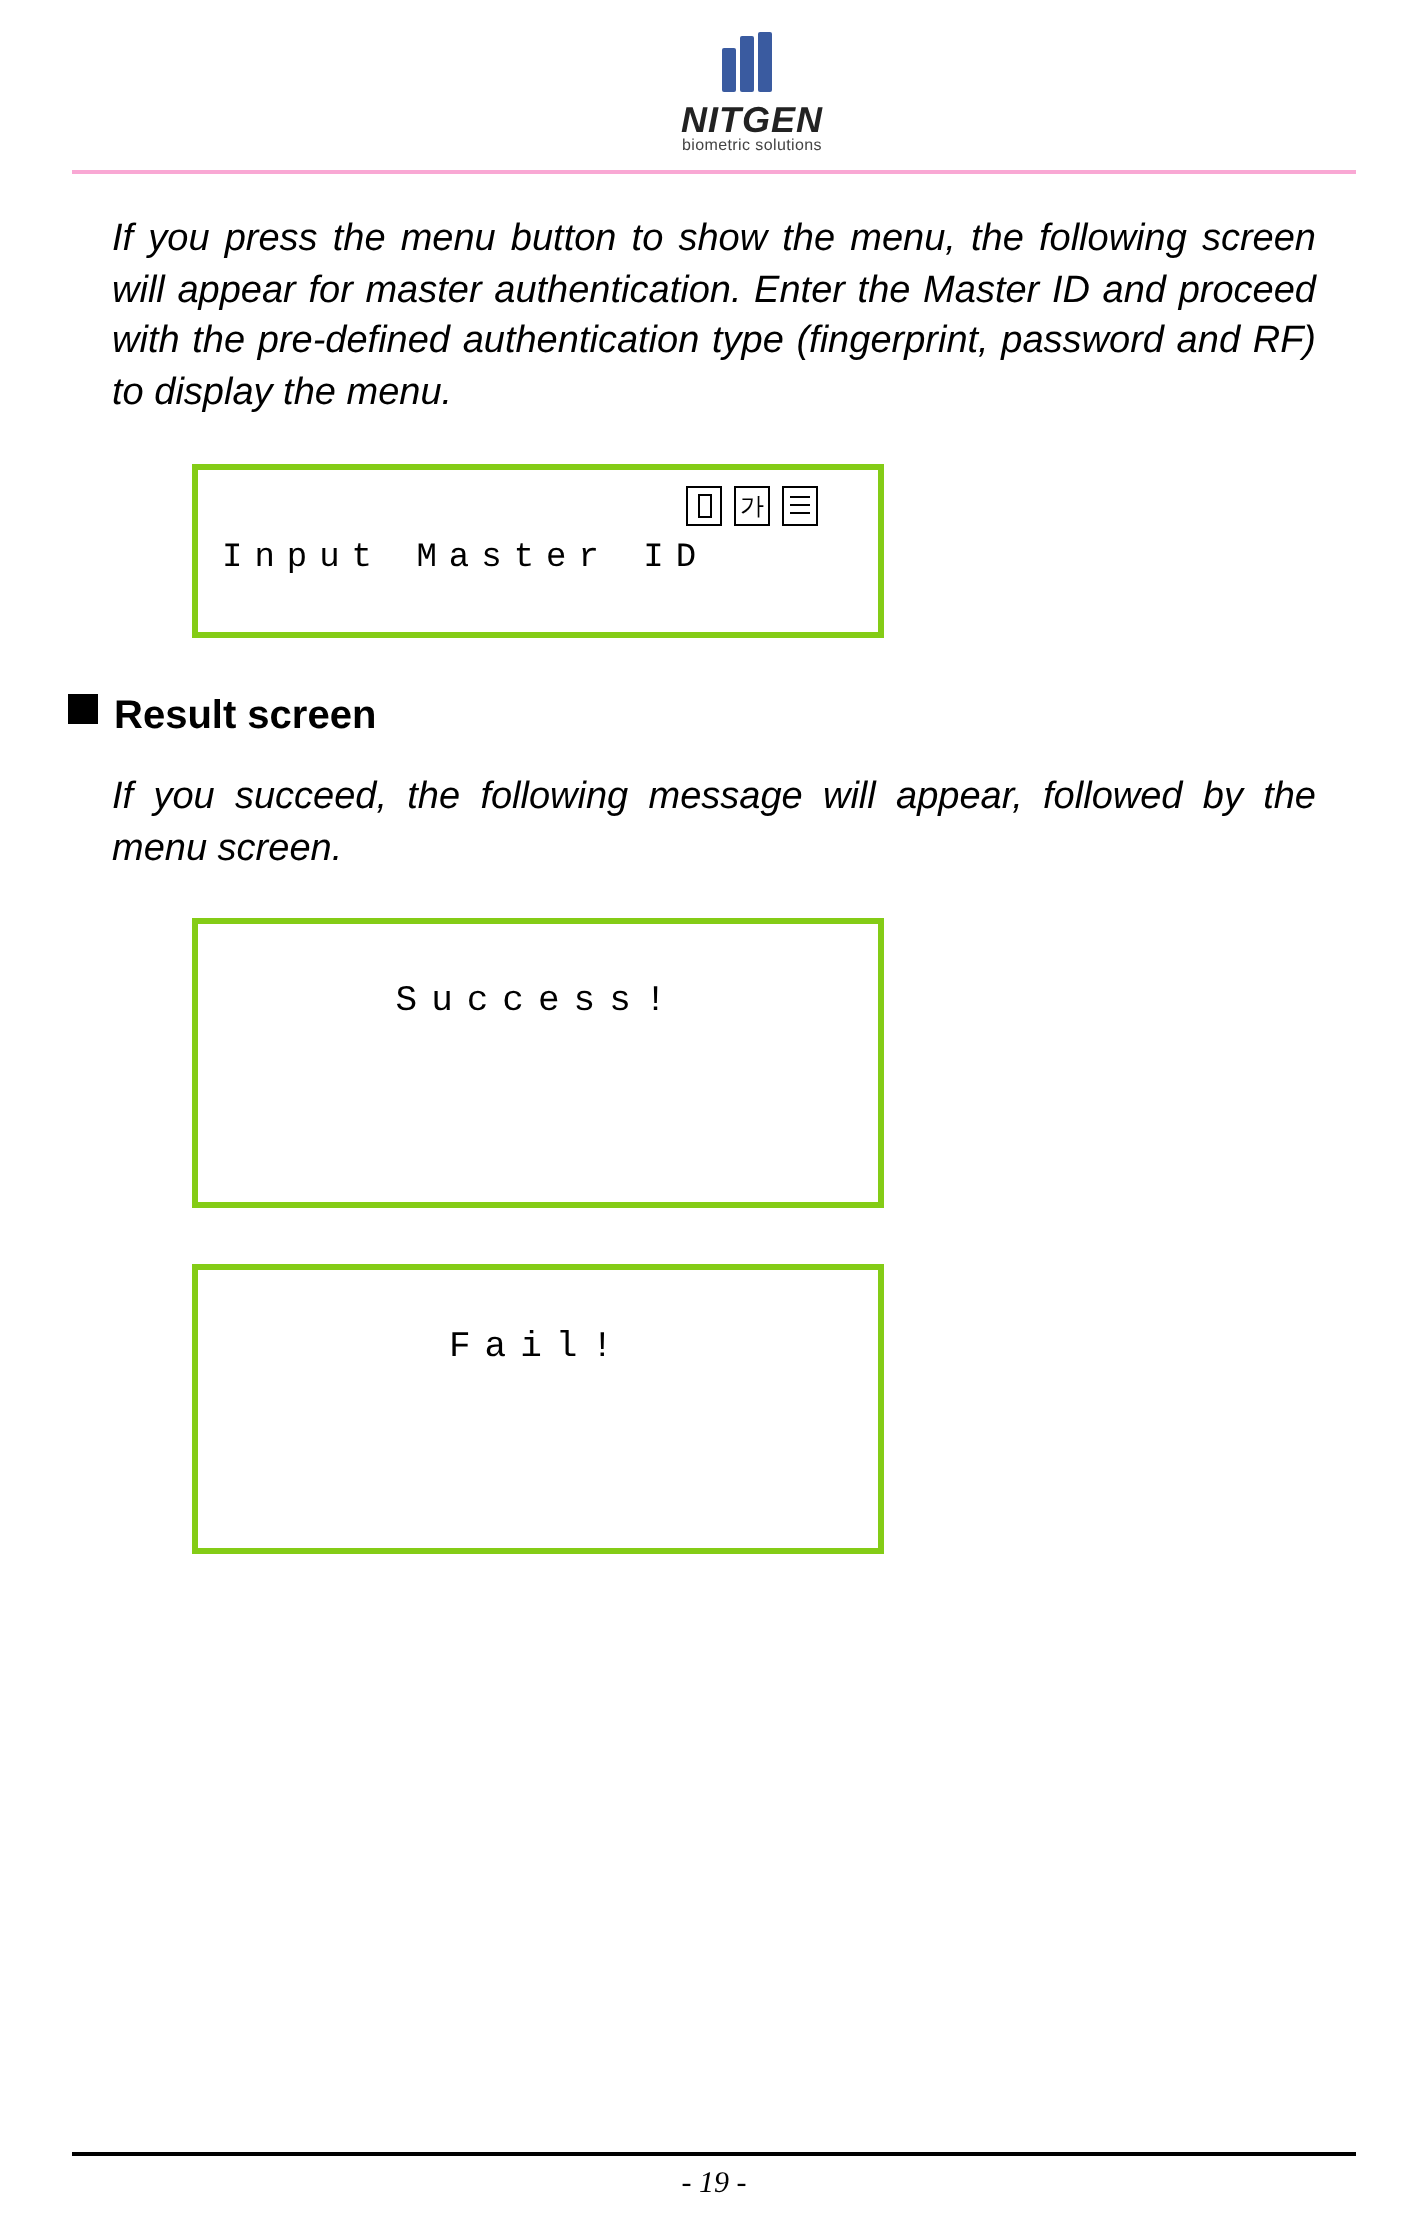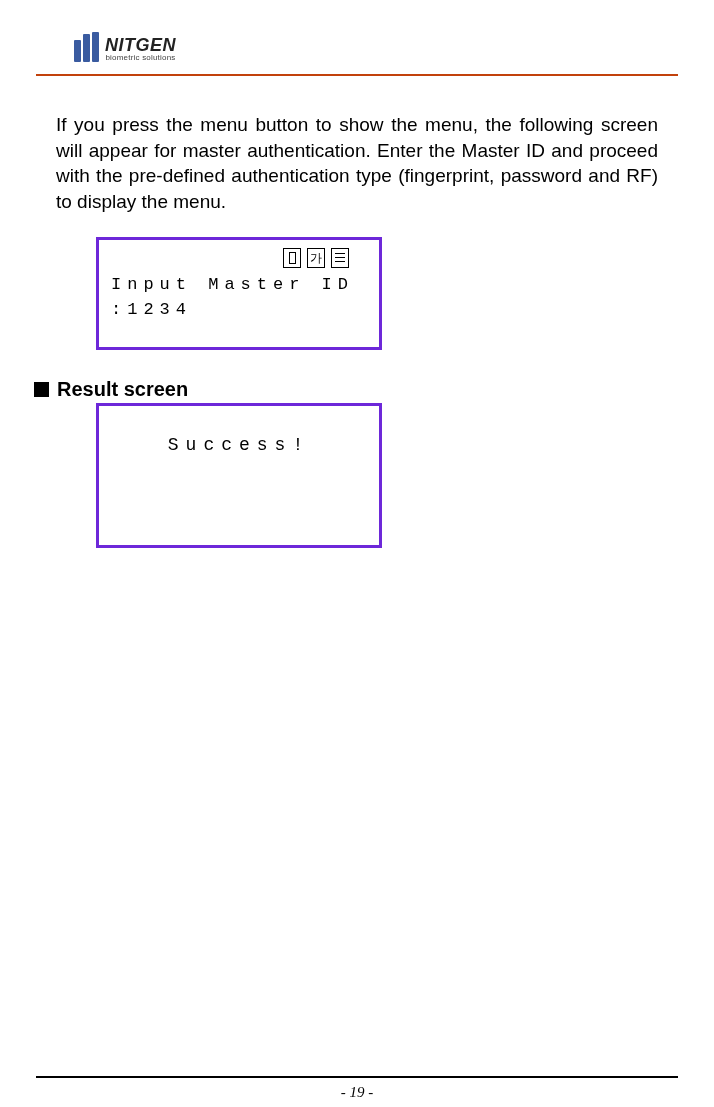--- a/index.html
+++ b/index.html
@@ -9,24 +9,25 @@
     }
     body {
       width: 714px;
       height: 1107px;
       background: #fff;
       font-family: Arial, sans-serif;
       position: relative;
     }
     .header {
       padding: 16px 0 8px 38px;
-      border-bottom: 2px solid #c2410c;
-      margin: 16px 36px;
+      border-bottom: 2px solid #f9a8d4;
+      margin: 0 36px;
       display: flex;
       align-items: center;
+      flex-direction: column;
     }
     .logo-icon {
       display: inline-block;
       margin-right: 6px;
     }
     .logo-bars {
       display: inline-flex;
       align-items: flex-end;
       gap: 2px;
     }
@@ -59,26 +60,27 @@
     }
     .content {
       padding: 20px 56px 0 56px;
     }
     .para {
       font-size: 19px;
       color: #000;
       text-align: justify;
       line-height: 1.35;
       margin-bottom: 22px;
+      font-style: italic;
     }
     .lcd-box {
-      border: 3px solid #6d28d9;
+      border: 3px solid #84cc16;
       margin-left: 40px;
       margin-bottom: 28px;
-      width: 286px;
+      width: 346px;
       padding: 8px 12px 6px 12px;
       font-family: "Courier New", monospace;
     }
     .lcd-icons {
       text-align: right;
       padding-right: 18px;
       margin-bottom: 4px;
       display: flex;
       justify-content: flex-end;
       gap: 6px;
@@ -122,23 +124,22 @@
       letter-spacing: 6px;
       color: #000;
       white-space: pre;
       line-height: 1.5;
     }
     .lcd-spacer {
       height: 18px;
     }
     .section-heading {
       display: flex;
-      align-items: center;
       margin-left: -22px;
-      margin-bottom: 2px;
+      margin-bottom: 16px;
     }
     .bullet {
       width: 15px;
       height: 15px;
       background: #000;
       margin-right: 8px;
       flex-shrink: 0;
     }
     .heading-text {
       font-size: 20px;
@@ -188,33 +189,36 @@
 
   <p class="para">If you press the menu button to show the menu, the following screen will appear for master authentication. Enter the Master ID and proceed with the pre-defined authentication type (fingerprint, password and RF) to display the menu.</p>
 
   <div class="lcd-box">
     <div class="lcd-icons">
       <span class="lcd-icon phone"></span>
       <span class="lcd-icon kor"></span>
       <span class="lcd-icon list"></span>
     </div>
     <div class="lcd-line">Input Master ID</div>
-    <div class="lcd-line">:1234</div>
     <div class="lcd-spacer"></div>
   </div>
 
   <div class="section-heading">
     <span class="bullet"></span>
     <span class="heading-text">Result screen</span>
   </div>
 
+  <p class="para">If you succeed, the following message will appear, followed by the menu screen.</p>
 
   <div class="lcd-box result">
     <div class="lcd-line lcd-center">Success!</div>
   </div>
 
 
+  <div class="lcd-box result">
+    <div class="lcd-line lcd-center">Fail!</div>
+  </div>
 
 </div>
 
 <div class="footer">
   <span>- 19 -</span>
 </div>
 
 </body></html>

